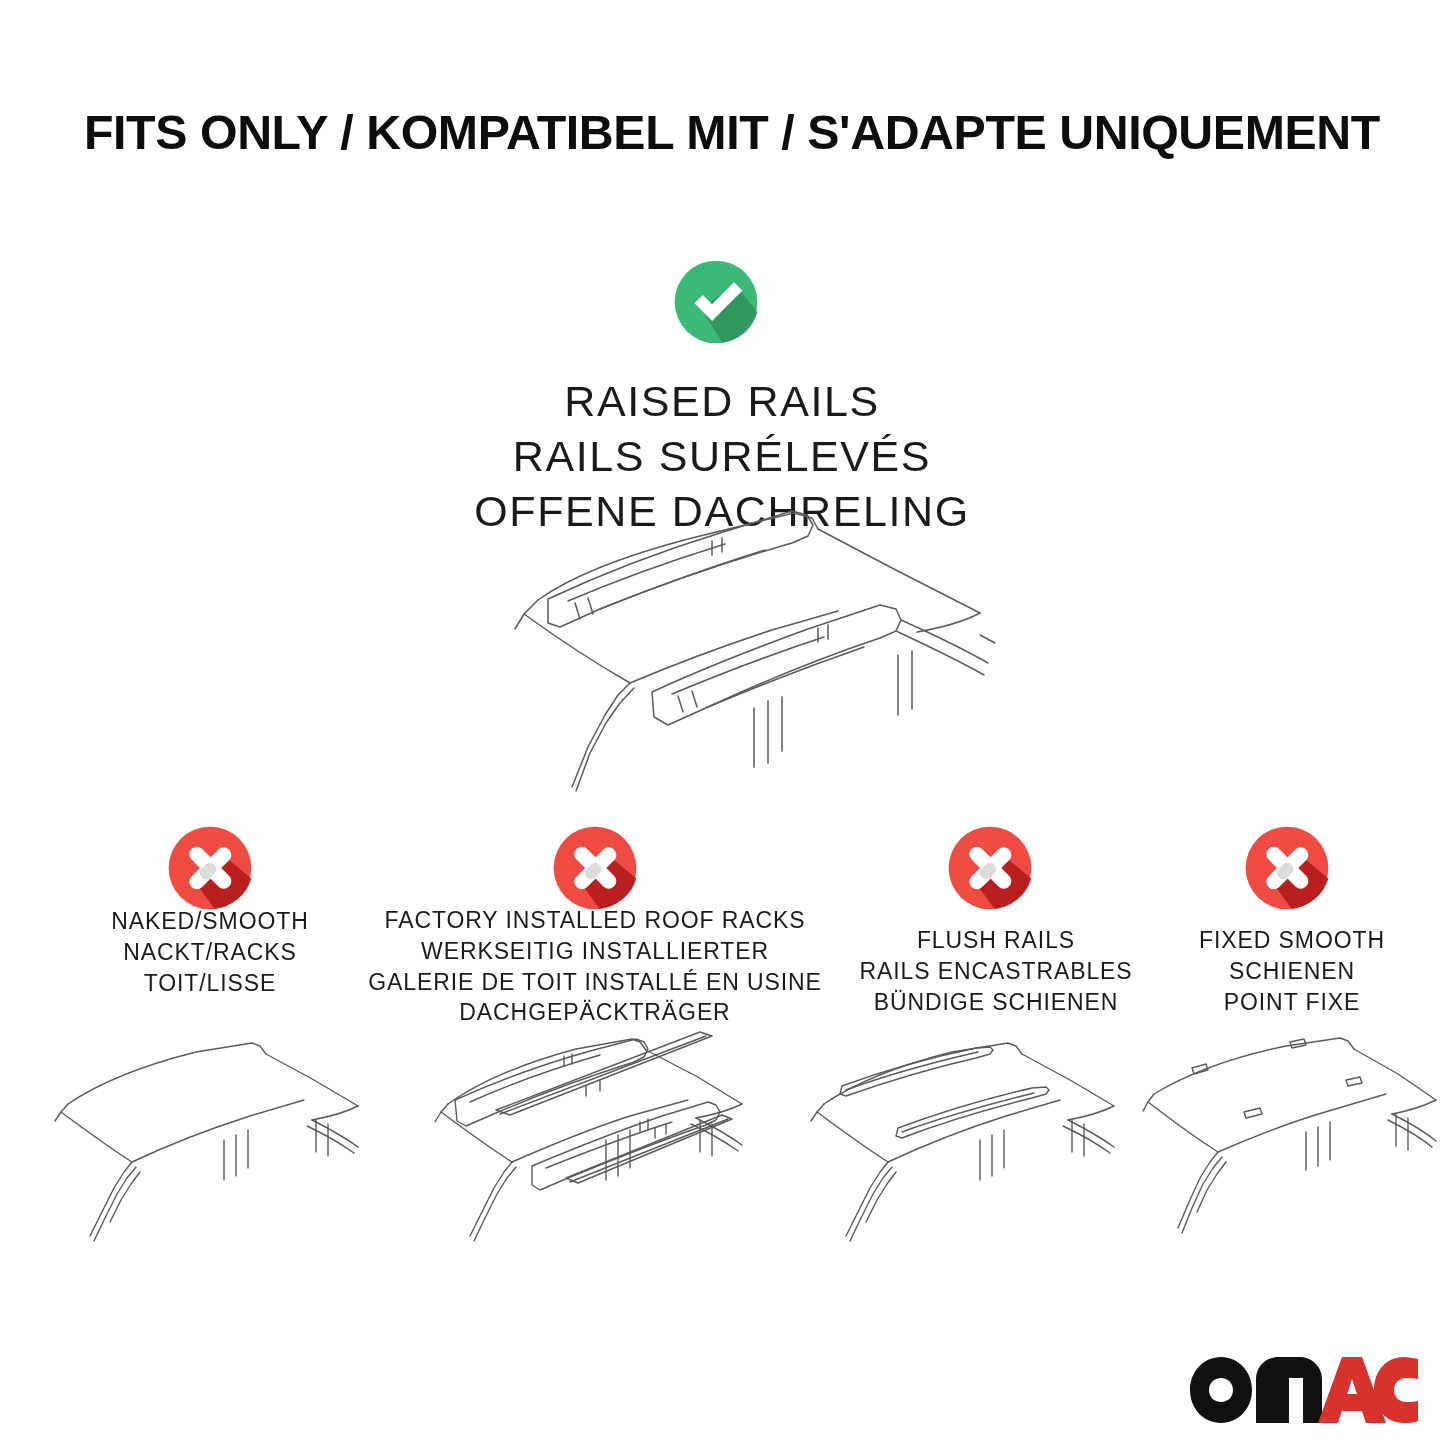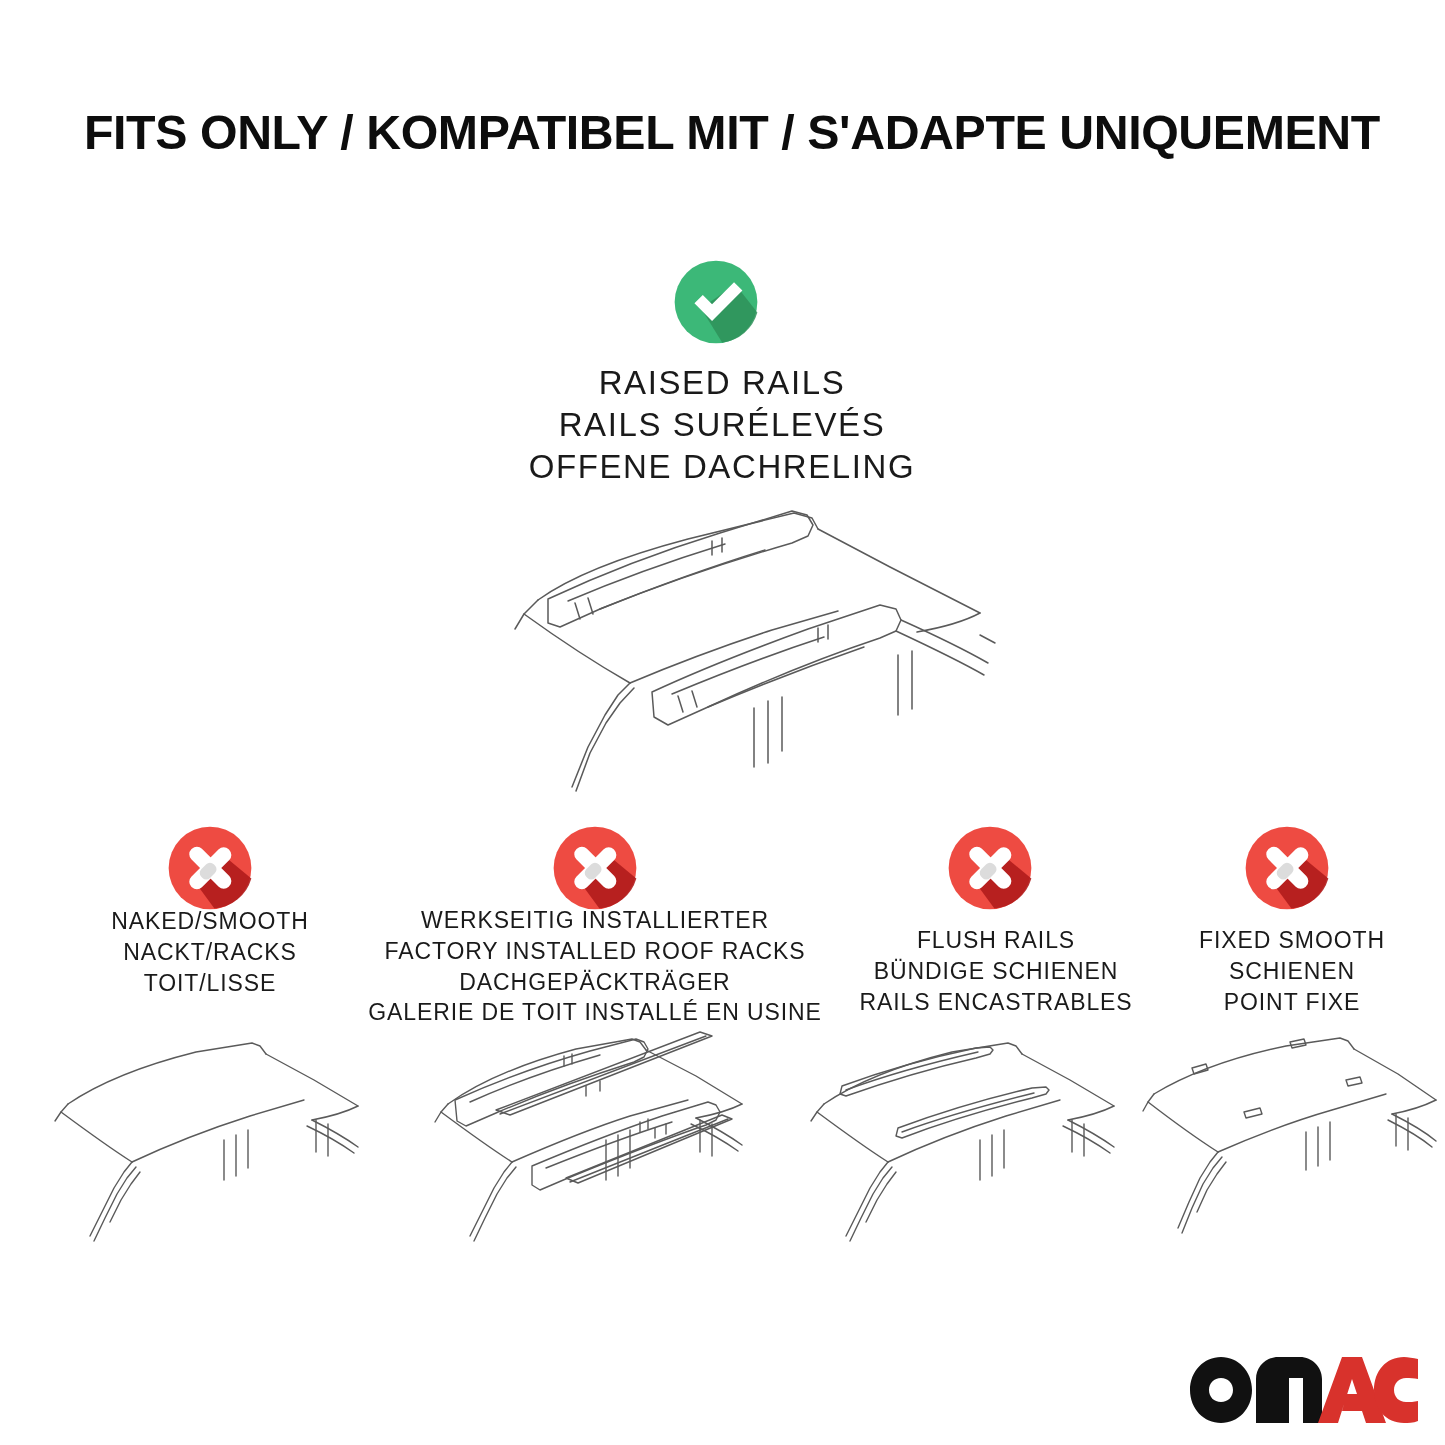--- a/index.html
+++ b/index.html
@@ -46,23 +46,23 @@
     text-align: center;
     font-weight: 400;
     color: #1a1a1a;
     line-height: 1.30;
     letter-spacing: 1.1px;
   }
   .caption .line { display: block; white-space: nowrap; }
 
   #hero-caption {
     left: 422px;
-    top: 362px;
+    top: 374px;
     width: 600px;
-    font-size: 33px;
+    font-size: 43px;
     letter-spacing: 1.6px;
     line-height: 1.28;
   }
 
   
   .col-caption { font-size: 23px; letter-spacing: 0.9px; line-height: 1.34; }
 
   
   .illus { position: absolute; }
   .illus svg { display: block; width: 100%; height: 100%; }
@@ -174,24 +174,24 @@
     <path d="M62 33 L97 62 A47 47 0 0 1 55 96 L30 62 Z" fill="#B01C1C" opacity="0.9"></path>
     <g fill="#FFFFFF">
       <rect x="42" y="20" width="17" height="60" rx="8" transform="rotate(45 50 50)"></rect>
       <rect x="42" y="20" width="17" height="60" rx="8" transform="rotate(-45 50 50)"></rect>
     </g>
     <rect x="44" y="44" width="14" height="20" rx="6" fill="#DCDCDC" transform="rotate(45 50 50)"></rect>
   </svg>
 </div>
 
 <div class="caption col-caption" style="left:355px; top:905px; width:480px;">
+  <span class="line">FACTORY INSTALLED ROOF RACKS</span>
   <span class="line">WERKSEITIG INSTALLIERTER</span>
-  <span class="line">FACTORY INSTALLED ROOF RACKS</span>
+  <span class="line">GALERIE DE TOIT INSTALLÉ EN USINE</span>
   <span class="line">DACHGEPÄCKTRÄGER</span>
-  <span class="line">GALERIE DE TOIT INSTALLÉ EN USINE</span>
 </div>
 
 <div class="illus" style="left:400px; top:1012px; width:370px; height:238px;">
   <svg viewBox="0 0 370 238" fill="none" stroke="#5A5A5A" stroke-width="1.4" stroke-linecap="round" stroke-linejoin="round">
 
     <path d="M48 92 C76 72 120 52 176 37 L232 27 L240 30 L246 38"></path>
     <path d="M246 38 L296 64 L342 92"></path>
     <path d="M342 92 C330 98 312 103 296 106"></path>
     <path d="M48 92 L41 100 L35 110"></path>
     <path d="M41 100 C68 120 90 136 112 150"></path>
@@ -230,22 +230,22 @@
     <g fill="#FFFFFF">
       <rect x="42" y="20" width="17" height="60" rx="8" transform="rotate(45 50 50)"></rect>
       <rect x="42" y="20" width="17" height="60" rx="8" transform="rotate(-45 50 50)"></rect>
     </g>
     <rect x="44" y="44" width="14" height="20" rx="6" fill="#DCDCDC" transform="rotate(45 50 50)"></rect>
   </svg>
 </div>
 
 <div class="caption col-caption" style="left:836px; top:925px; width:320px;">
   <span class="line">FLUSH RAILS</span>
+  <span class="line">RAILS ENCASTRABLES</span>
   <span class="line">BÜNDIGE SCHIENEN</span>
-  <span class="line">RAILS ENCASTRABLES</span>
 </div>
 
 <div class="illus" style="left:780px; top:1022px; width:360px; height:228px;">
   <svg viewBox="0 0 360 228" fill="none" stroke="#5A5A5A" stroke-width="1.4" stroke-linecap="round" stroke-linejoin="round">
     <path d="M44 82 C72 63 116 44 172 30 L228 21 L236 24 L242 32"></path>
     <path d="M242 32 L290 58 L334 84"></path>
     <path d="M334 84 C322 90 304 95 288 98"></path>
     <path d="M44 82 L37 90 L31 99"></path>
     <path d="M37 90 C64 110 86 126 108 140"></path>
     <path d="M108 140 C140 125 182 108 226 94 L280 78"></path>

